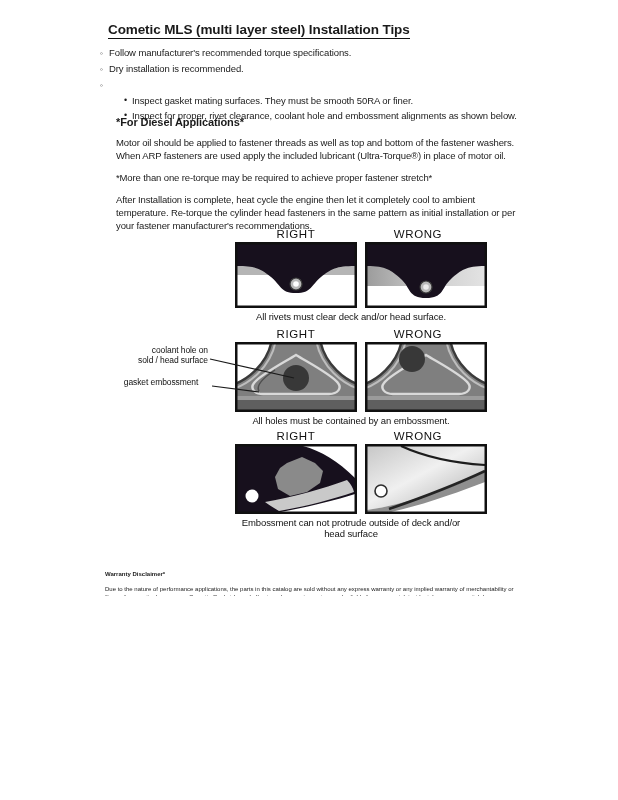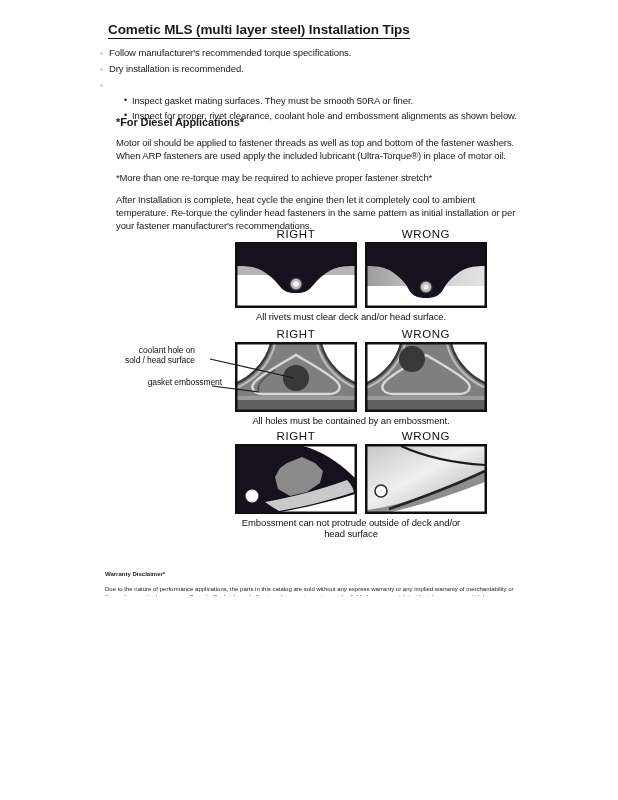--- a/index.html
+++ b/index.html
@@ -18,29 +18,29 @@
   .b{display:flex;}
   .b .m1{width:9px;font-size:8px;color:#333;flex:none;padding-top:1px;}
   .b.sub{margin-left:24px;}
   .b .m2{width:8px;font-size:9px;flex:none;}
   
   .diesel{left:116px;top:116px;width:402px;font-size:9.5px;line-height:13px;letter-spacing:-0.12px;}
   .diesel h2{font-size:11px;font-weight:bold;margin:0 0 7px 0;letter-spacing:-0.1px;}
   .diesel p{margin:0 0 9px 0;}
   
   .pair{position:absolute;left:235px;width:252px;}
-  .pair-labels{display:flex;gap:8px;}
+  .pair-labels{display:flex;}
   .pair-labels div{width:122px;text-align:center;font-size:11.5px;letter-spacing:0.6px;color:#111;}
   .pair-boxes{display:flex;gap:8px;margin-top:2px;}
   .pair-boxes svg{display:block;}
   .pair-caption{margin-top:3px;font-size:9.5px;line-height:11px;letter-spacing:-0.1px;max-width:232px;color:#111;text-align:center;}
   
   .callout{position:absolute;font-size:8.5px;line-height:10px;text-align:right;color:#111;letter-spacing:-0.1px;}
-  .callout1{left:99px;top:345px;width:96px;text-align:right;}
-  .callout2{left:120px;top:377px;width:102px;}
+  .callout1{left:112px;top:345px;width:96px;text-align:right;}
+  .callout2{left:110px;top:377px;width:102px;text-align:center;}
   .leader-overlay{position:absolute;left:112px;top:342px;pointer-events:none;}
   
   .disclaimer{left:105px;top:571px;width:413px;font-size:6px;line-height:7.8px;color:#222;letter-spacing:0;}
   .disclaimer .hd{font-weight:bold;margin-bottom:7px;}
   .disclaimer .dp{margin-bottom:7px;}
   .disclaimer .dp div{margin:0;}
   
   .footer-code{left:388px;top:757px;font-size:14px;color:#2a2a2a;}
 </style>
 </head>

